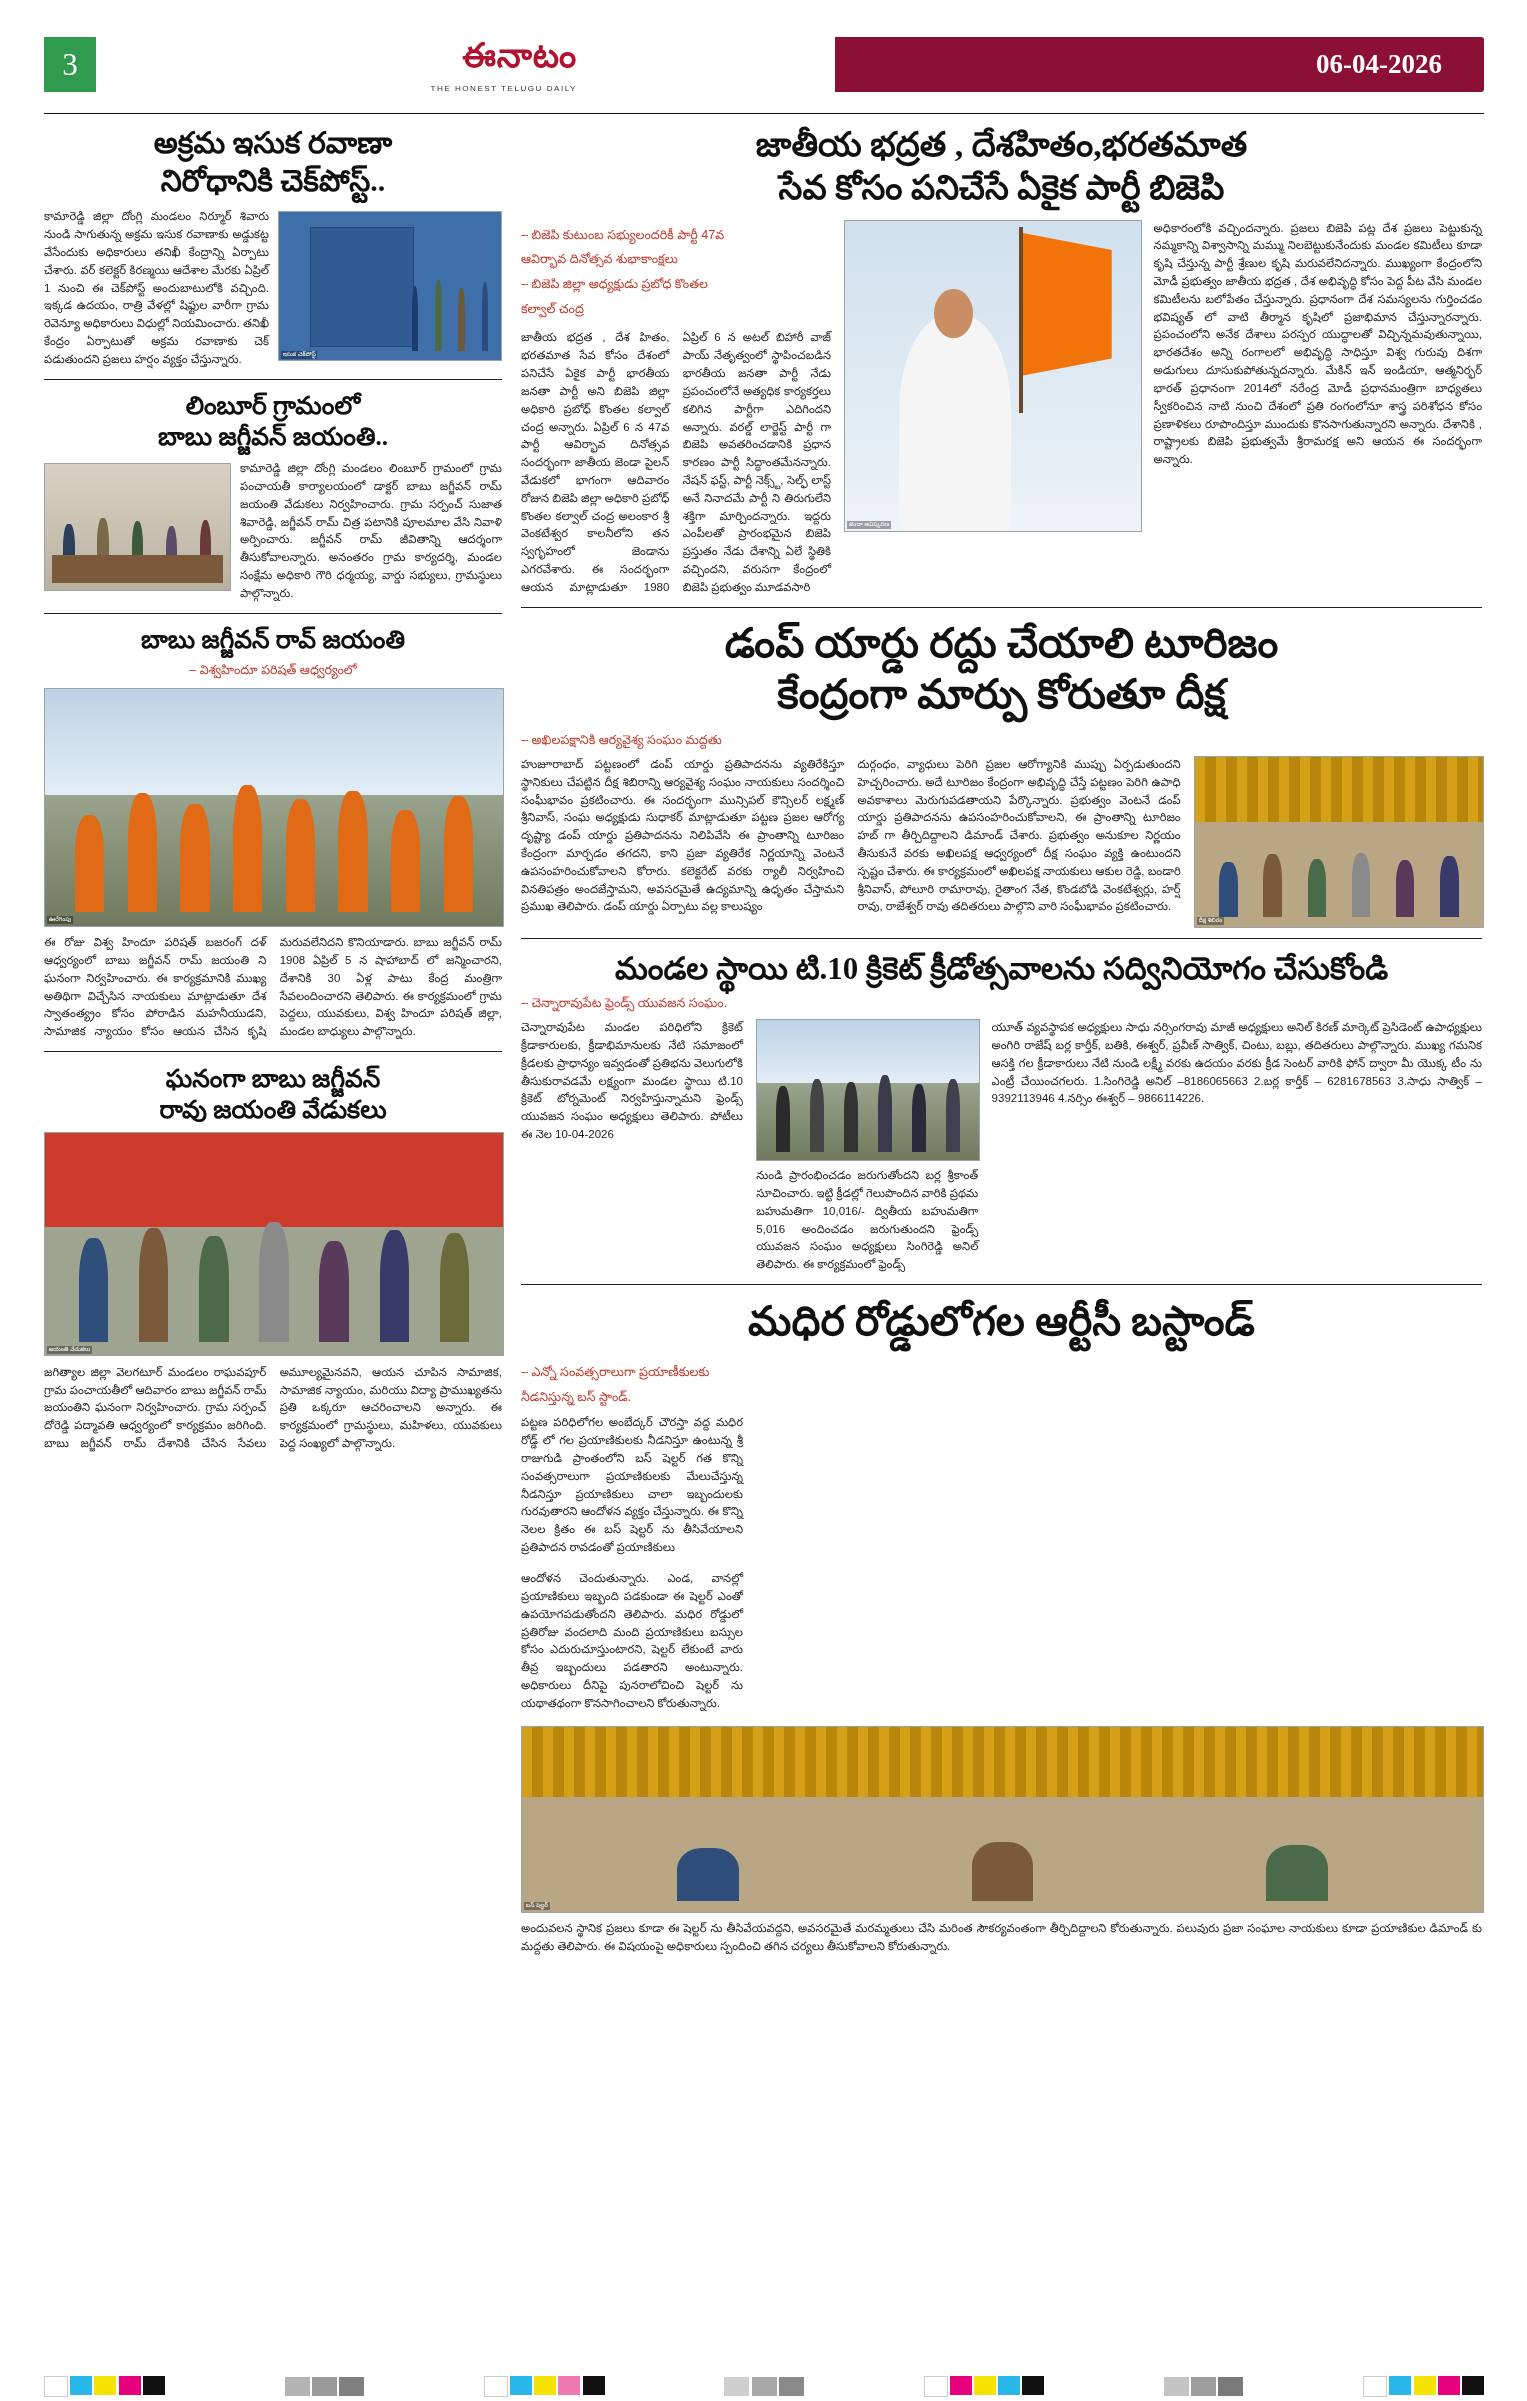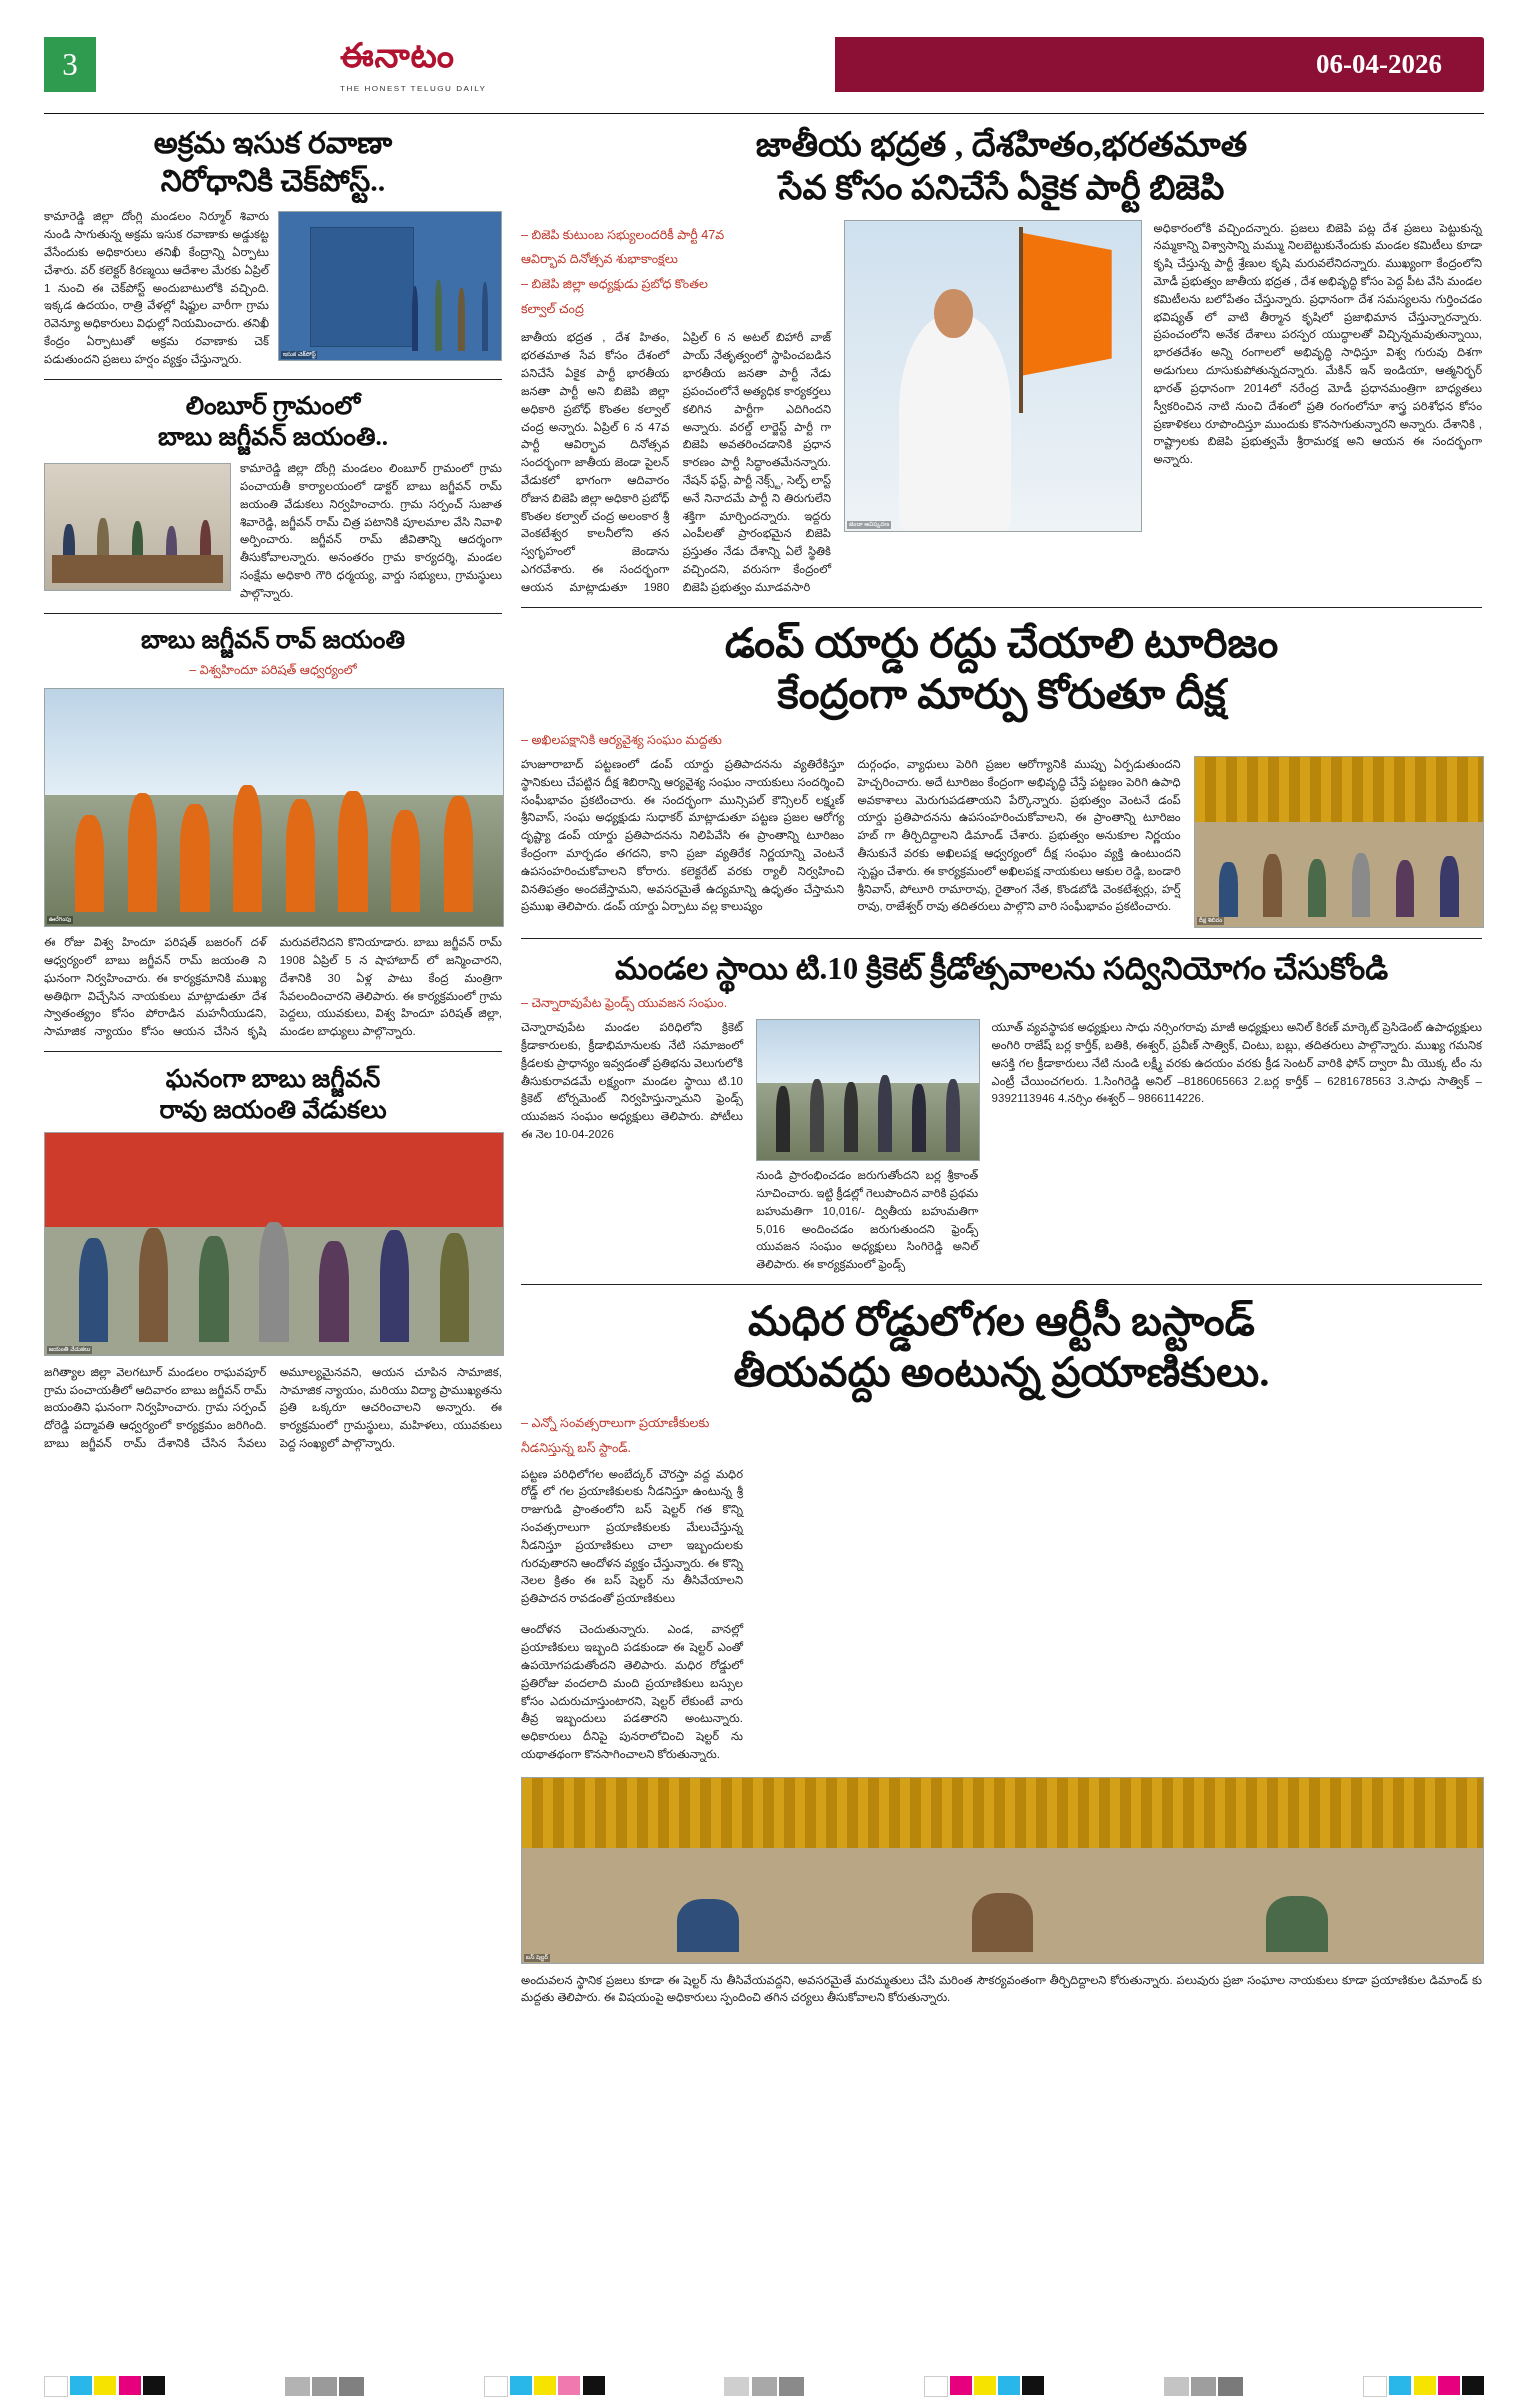--- a/index.html
+++ b/index.html
@@ -4,21 +4,21 @@
 <style>
   html,body{margin:0;padding:0;background:#ffffff;}
   body{width:1528px;font-family:"Liberation Sans",sans-serif;color:#111;}
   .page{position:relative;width:1528px;height:2401px;background:#fff;box-sizing:border-box;padding:0;}
 
   
   .masthead{position:relative;height:89px;margin:21px 44px 0 44px;}
   .mast-bar{position:absolute;left:0;top:16.3px;right:0;height:55px;background:#8c1035;border-radius:3px;}
   .page-num{position:absolute;left:0;top:16.3px;width:52px;height:55px;background:#2e9b4f;color:#fff;font-size:31px;display:flex;align-items:center;justify-content:center;font-family:"Liberation Serif",serif;}
   .mast-white{position:absolute;left:52px;top:16.3px;width:739px;height:55px;background:#fff;}
-  .logo{position:absolute;left:296px;top:10.3px;width:237px;height:67px;display:flex;flex-direction:column;align-items:flex-start;justify-content:center;}
+  .logo{position:absolute;left:296px;top:10.3px;width:237px;height:67px;display:flex;flex-direction:column;align-items:flex-end;justify-content:center;}
   .logo-top{font-family:"Liberation Serif",serif;font-size:34px;font-weight:bold;color:#b0122f;letter-spacing:0.7px;}
   .logo-sub{font-size:8.1px;letter-spacing:1.5px;color:#333;margin-top:1.5px;}
   .mast-date{position:absolute;right:42px;top:16.3px;height:55px;display:flex;align-items:center;color:#fff;font-size:27px;font-weight:bold;font-family:"Liberation Serif",serif;}
 
   .rule-top{margin:3px 44px 0 44px;border-top:1.5px solid #111;}
 
   
   .content{position:relative;margin:10.3px 44px 0 44px;display:flex;gap:19px;}
   .col{box-sizing:border-box;}
   .col-left{width:458px;}
@@ -280,21 +280,20 @@
           <div style="flex:1;">
             <div class="body-txt">యూత్ వ్యవస్థాపక అధ్యక్షులు సాధు నర్సింగరావు మాజీ అధ్యక్షులు అనిల్ కిరణ్ మార్కెట్ ప్రెసిడెంట్ ఉపాధ్యక్షులు అంగిరి రాజేష్ బర్ల కార్తీక్, బతికి, ఈశ్వర్, ప్రవీణ్ సాత్విక్, చింటు, బబ్లు, తదితరులు పాల్గొన్నారు. ముఖ్య గమనిక ఆసక్తి గల క్రీడాకారులు నేటి నుండి లక్ష్మీ వరకు ఉదయం వరకు క్రీడ సెంటర్ వారికి ఫోన్ ద్వారా మీ యొక్క టీం ను ఎంట్రీ చేయించగలరు. 1.సింగిరెడ్డి అనిల్ –8186065663  2.బర్ల కార్తీక్ – 6281678563  3.సాధు సాత్విక్ – 9392113946  4.నర్సిం ఈశ్వర్ – 9866114226.</div>
           </div>
         </div>
       </div>
 
       <div class="hrule"></div>
 
       <div>
         <div class="hl hl-big">మధిర రోడ్డులోగల ఆర్టీసీ బస్టాండ్</div>
-        <div class="hl hl-big">తీయవద్దు అంటున్న ప్రయాణికులు.</div>
         <div class="twocol-flex" style="margin-top:10.3px;flex-direction:column;">
           <div style="width:222px;">
             <div class="kicker left">– ఎన్నో సంవత్సరాలుగా ప్రయాణీకులకు</div>
             <div class="kicker left">నీడనిస్తున్న బస్ స్టాండ్.</div>
             <div class="body-txt" style="margin-top:7.4px;">పట్టణ పరిధిలోగల అంబేద్కర్ చౌరస్తా వద్ద మధిర రోడ్డ్ లో గల ప్రయాణికులకు నీడనిస్తూ ఉంటున్న శ్రీ రాజుగుడి ప్రాంతంలోని బస్ షెల్టర్ గత కొన్ని సంవత్సరాలుగా ప్రయాణికులకు మేలుచేస్తున్న నీడనిస్తూ ప్రయాణికులు చాలా ఇబ్బందులకు గురవుతారని ఆందోళన వ్యక్తం చేస్తున్నారు. ఈ కొన్ని నెలల క్రితం ఈ బస్ షెల్టర్ ను తీసివేయాలని ప్రతిపాదన రావడంతో ప్రయాణికులు</div>
           </div>
           <div style="width:222px;">
             <div class="body-txt">ఆందోళన చెందుతున్నారు. ఎండ, వానల్లో ప్రయాణికులు ఇబ్బంది పడకుండా ఈ షెల్టర్ ఎంతో ఉపయోగపడుతోందని తెలిపారు. మధిర రోడ్డులో ప్రతిరోజు వందలాది మంది ప్రయాణికులు బస్సుల కోసం ఎదురుచూస్తుంటారని, షెల్టర్ లేకుంటే వారు తీవ్ర ఇబ్బందులు పడతారని అంటున్నారు. అధికారులు దీనిపై పునరాలోచించి షెల్టర్ ను యథాతథంగా కొనసాగించాలని కోరుతున్నారు.</div>
           </div>
           <div style="flex:1;">

